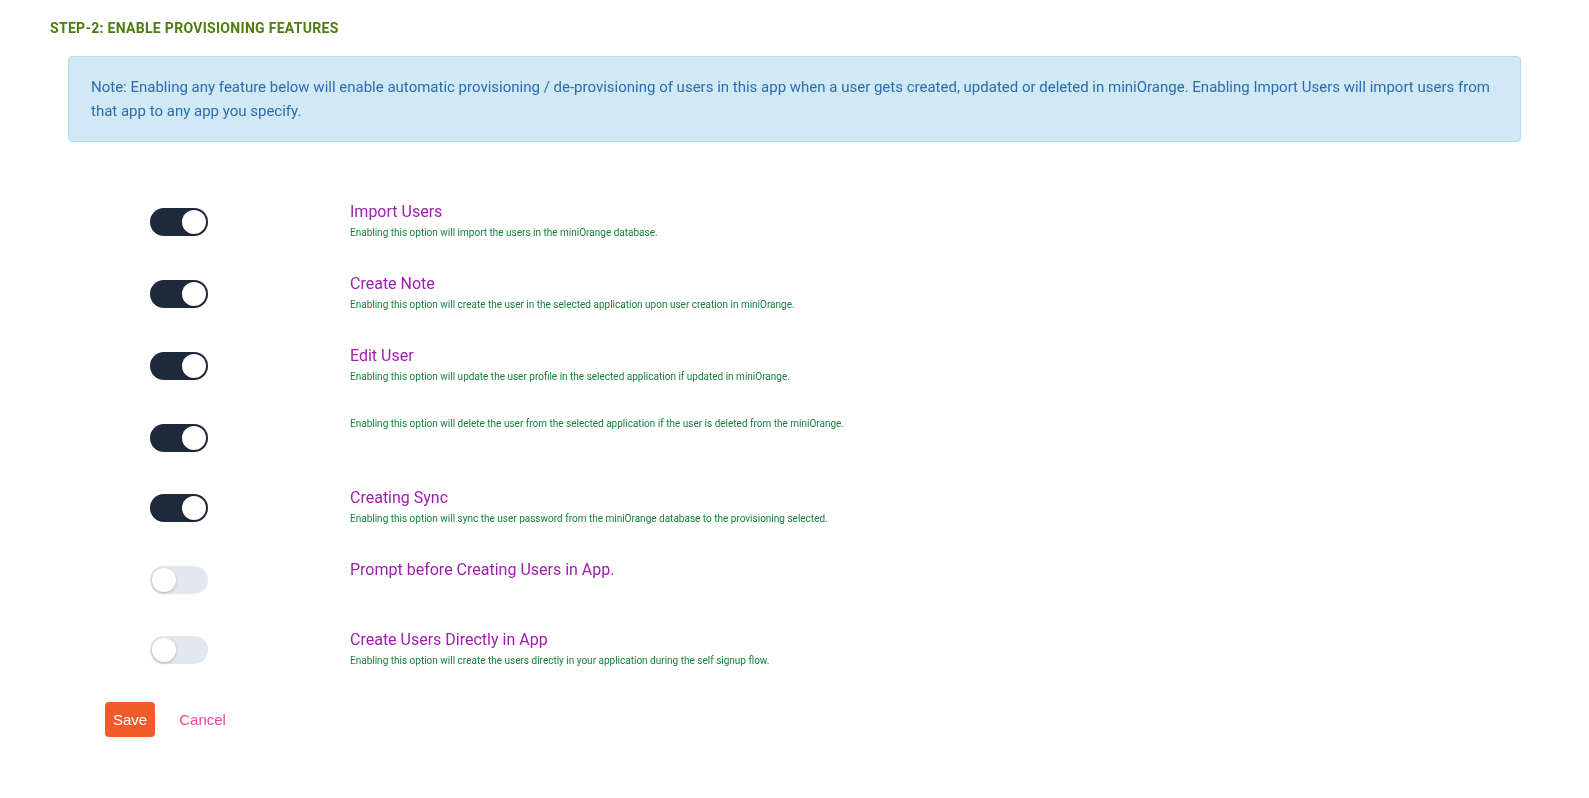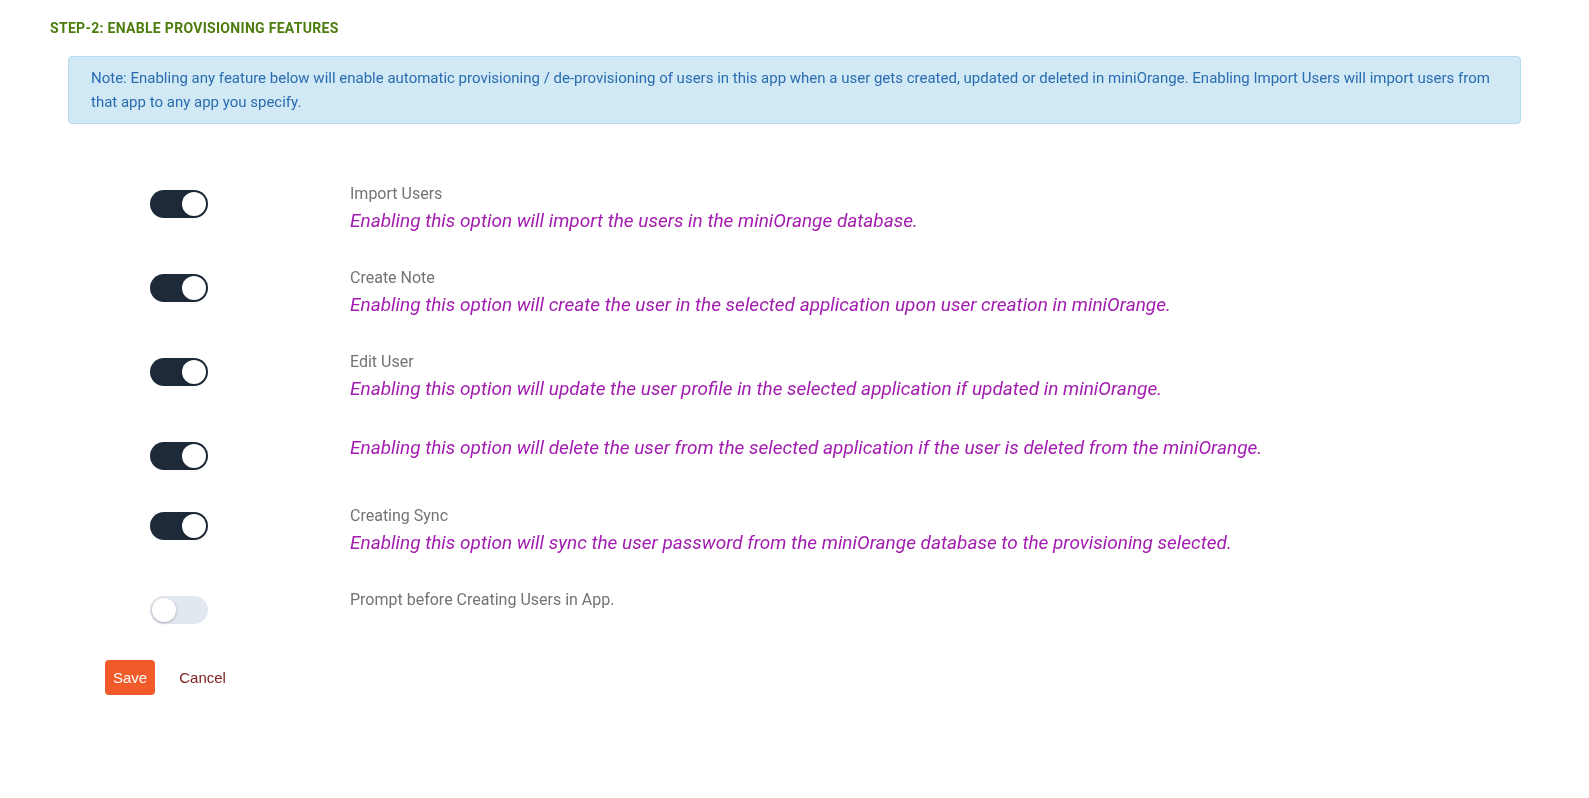--- a/index.html
+++ b/index.html
@@ -17,21 +17,21 @@
       font-size: 14px;
       font-weight: 700;
       color: #4d7c0f;
       letter-spacing: 0.3px;
       margin-bottom: 20px;
     }
     .info-box {
       background: #d1e9f5;
       border: 1px solid #b3dcf0;
       border-radius: 4px;
-      padding: 9px 22px;
+      padding: 18px 22px;
       color: #2b6cb0;
       font-size: 15px;
       line-height: 1.6;
       margin-bottom: 60px;
       margin-left: 18px;
       margin-right: 18px;
     }
     .features-container {
       padding-left: 100px;
     }
@@ -72,48 +72,47 @@
       left: 32px;
     }
     .toggle.off .toggle-knob {
       left: 2px;
     }
     .feature-text {
       flex: 1;
     }
     .feature-title {
       font-size: 16px;
-      color: #737373;
+      color: #a21caf;
       font-weight: 400;
       margin-bottom: 6px;
     }
     .feature-desc {
-      font-size: 19px;
-      color: #a21caf;
-      font-style: italic;
+      font-size: 10px;
+      color: #15803d;
     }
     .actions {
       margin-top: 30px;
       padding-left: 55px;
       display: flex;
       align-items: center;
       gap: 24px;
     }
     .btn-save {
       background: #f15a29;
       color: #ffffff;
       border: none;
       padding: 9px 8px;
       font-size: 15px;
       border-radius: 4px;
       cursor: pointer;
     }
     .btn-cancel {
       background: transparent;
-      color: #7f1d1d;
+      color: #ec4899;
       border: none;
       font-size: 15px;
       cursor: pointer;
     }
   </style>
 </head>
 <body>
 
 <div class="step-title">STEP-2: ENABLE PROVISIONING FEATURES</div>
 
@@ -184,19 +183,30 @@
     <div class="toggle-wrapper">
       <div class="toggle off">
         <div class="toggle-knob"></div>
       </div>
     </div>
     <div class="feature-text">
       <div class="feature-title">Prompt before Creating Users in App.</div>
     </div>
   </div>
 
+  <div class="feature-row">
+    <div class="toggle-wrapper">
+      <div class="toggle off">
+        <div class="toggle-knob"></div>
+      </div>
+    </div>
+    <div class="feature-text">
+      <div class="feature-title">Create Users Directly in App</div>
+      <div class="feature-desc">Enabling this option will create the users directly in your application during the self signup flow.</div>
+    </div>
+  </div>
 
 </div>
 
 <div class="actions">
   <button class="btn-save">Save</button>
   <button class="btn-cancel">Cancel</button>
 </div>
 
 </body></html>

